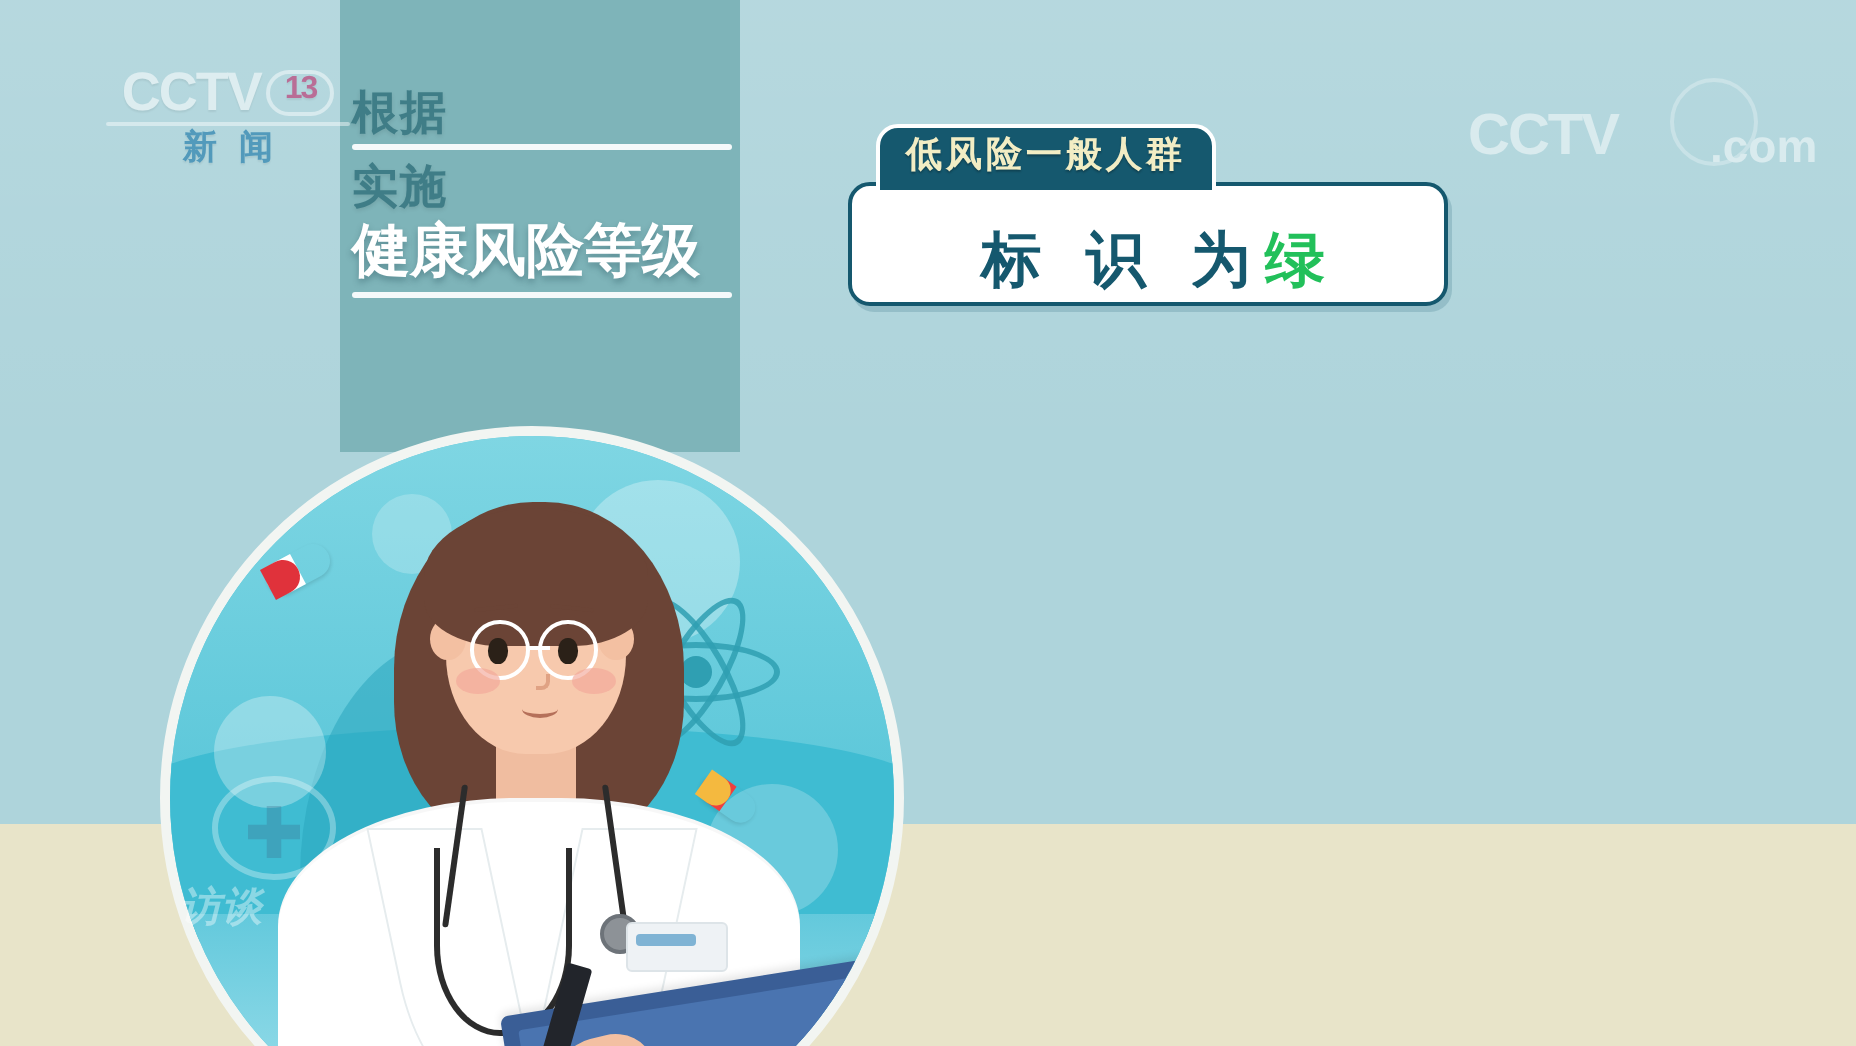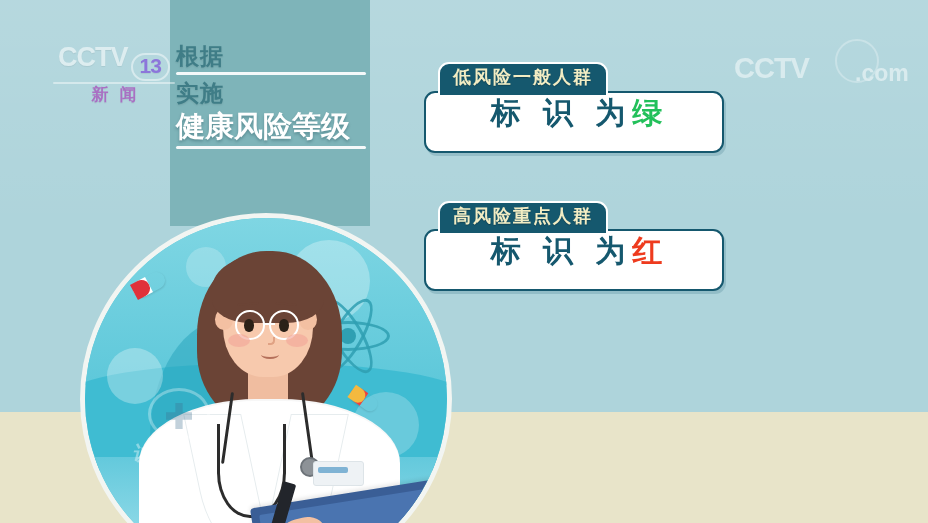--- a/index.html
+++ b/index.html
@@ -63,32 +63,31 @@
     position:absolute; left:46px; top:33px; width:136px; height:62px;
     opacity:.55; z-index:6;
   }
   .cctv-row {
     display:flex; align-items:center; justify-content:center;
     font-size:27px; font-weight:bold; color:#ffffff;
     letter-spacing:-1px; line-height:1;
     text-shadow:0 1px 1px rgba(0,0,0,.12);
   }
   .cctv-13 {
-    font-size:21px; font-weight:bold; color:#6d28d9;
+    font-size:16px; font-weight:bold; color:#be185d;
     border:2px solid rgba(255,255,255,.85);
     border-radius:14px; padding:0px 7px 2px 7px; margin-left:3px;
     line-height:1.05;
-    margin-top:20px;
   }
   .cctv-underline{
     width:122px;height:2px;background:rgba(255,255,255,.8);
     margin:1px auto 2px auto;border-radius:1px;
   }
   .cctv-sub {
-    text-align:center; font-size:17px; font-weight:bold; color:#a21caf;
+    text-align:center; font-size:17px; font-weight:bold; color:#0369a1;
     letter-spacing:11px; text-indent:11px; line-height:1.1;
     text-shadow:0 1px 1px rgba(0,0,0,.12);
   }
 
   
   .wm-topright {
     position:absolute; right:14px; top:40px; width:180px; height:52px;
     z-index:6; opacity:.5;
   }
   .wm-cctv {
@@ -285,42 +284,42 @@
     transform:rotate(-14deg); z-index:3;
   }
   .d-pen{
     position:absolute; left:53%; bottom:14%; width:3.5%; height:13%;
     background:#22252b; border-radius:2px; transform:rotate(16deg); z-index:4;
   }
 
   
   .wm-prog {
     position:absolute; left:88px; top:388px; width:140px; height:92px;
-    z-index:5; opacity:.42; pointer-events:none;margin-left:42px;
+    z-index:5; opacity:.42; pointer-events:none;
   }
   .wm-prog-mark {
     position:absolute; left:18px; top:0px; width:62px; height:52px;
     border:3px solid rgba(255,255,255,.75); border-radius:50%;
   }
   .wm-prog-cross {
     position:absolute; left:36px; top:15px; width:26px; height:26px;
     background:rgba(60,110,140,.75);
     clip-path:polygon(36% 0,64% 0,64% 36%,100% 36%,100% 64%,64% 64%,64% 100%,36% 100%,36% 64%,0 64%,0 36%,36% 36%);
   }
   .wm-prog-text {
     position:absolute; left:2px; top:52px;
     font-size:20px; font-weight:bold; color:rgba(255,255,255,.95);
     font-style:italic; letter-spacing:1px; white-space:nowrap;
   }
 
   
   .cards {
     position:absolute; left:424px; top:62px; width:300px; z-index:7;
   }
-  .card { position:relative; margin-bottom:48px; }
+  .card { position:relative; margin-bottom:16px; }
   .card:last-child { margin-bottom:0; }
   .card-tab {
     position:relative; display:inline-block;
     margin-left:14px;
     background:#15586e;
     border:2.5px solid #ffffff;
     border-radius:11px 11px 0 0;
     padding:3px 13px 7px 13px;
     z-index:2;
   }
@@ -328,21 +327,21 @@
     font-size:18px; font-weight:bold; color:#f2edc4;
     letter-spacing:2px; line-height:1.15; white-space:nowrap;
     text-shadow:0 1px 1px rgba(0,0,0,.25);
   }
   .card-body {
     position:relative; margin-top:-6px;
     background:#ffffff;
     border:2.5px solid #15586e;
     border-radius:11px;
     height:62px;
-    display:flex; align-items:flex-start; justify-content:center;
+    display:flex; align-items:flex-end; justify-content:center;
     box-shadow:2px 3px 0 rgba(21,88,110,.18);
     z-index:1;
   }
   .card-body-text {
     font-size:30px; font-weight:bold; color:#15586e;
     letter-spacing:7px; white-space:nowrap; text-indent:7px;
   }
   .hl { font-weight:bold; letter-spacing:2px; }
   .hl-green  { color:#22c05a; }
   .hl-yellow { color:#fcc81e; }
@@ -464,23 +463,15 @@
     <div class="card">
       <div class="card-tab">
         <span class="card-tab-text">低风险一般人群</span>
       </div>
       <div class="card-body">
         <span class="card-body-text"><span>标 识 为</span><span class="hl hl-green">绿</span></span>
       </div>
     </div>
 
 
-    <div class="card">
-      <div class="card-tab">
-        <span class="card-tab-text">高风险重点人群</span>
-      </div>
-      <div class="card-body">
-        <span class="card-body-text"><span>标 识 为</span><span class="hl hl-red">红</span></span>
-      </div>
-    </div>
 
   </div>
 </div>
 
 </body></html>

